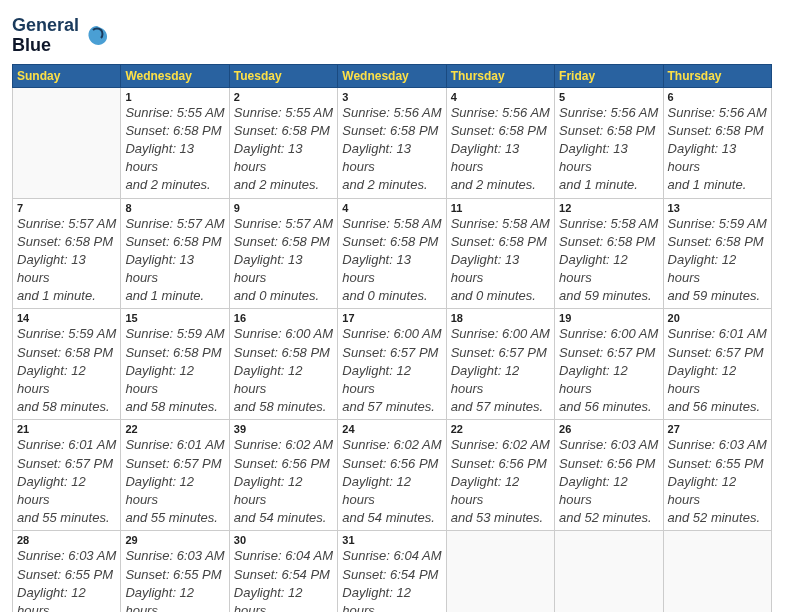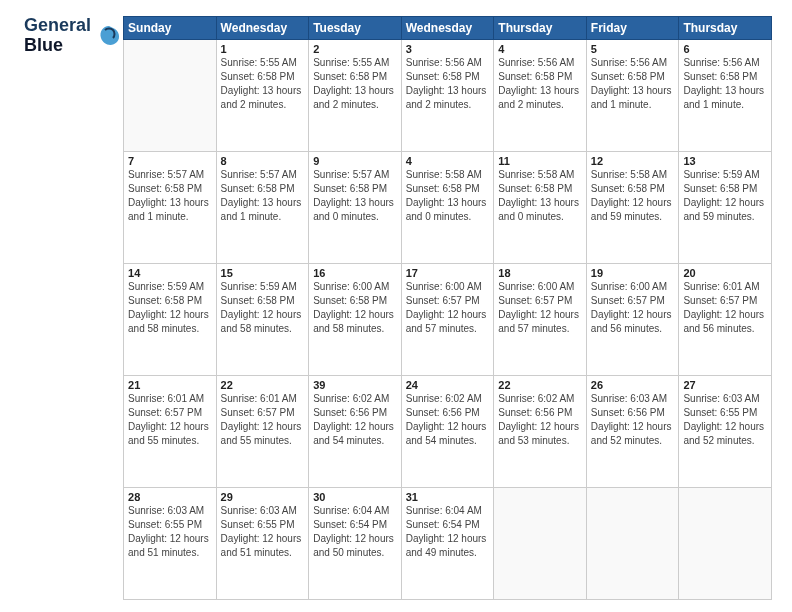--- a/index.html
+++ b/index.html
@@ -6,22 +6,23 @@
     body {
       font-family: Arial, sans-serif;
       background: #fff;
       width: 792px;
       height: 612px;
       overflow: hidden;
     }
     .page {
       width: 792px;
       height: 612px;
-      padding: 16px 20px 12px 24px;
+      padding: 16px 20px 12px 12px;
       display: flex;
+      flex-direction: column;
     }
     .header {
       display: flex;
       justify-content: space-between;
       align-items: flex-start;
       margin-bottom: 8px;
     }
     .logo {
       display: flex;
       align-items: center;
@@ -54,21 +55,21 @@
     }
     .calendar {
       flex: 1;
       border: 1px solid #ccc;
       border-collapse: collapse;
       width: 100%;
       table-layout: fixed;
     }
     .calendar th {
       background: #2962a0;
-      color: #ffffff;
+      color: #fde047;
       font-size: 12px;
       font-weight: bold;
       padding: 4px 4px;
       text-align: left;
       border: 1px solid #1a4a80;
     }
     .calendar td {
       border: 1px solid #ccc;
       vertical-align: top;
       padding: 3px 4px;
@@ -81,23 +82,24 @@
       background: #f9f9f9;
     }
     .day-num {
       font-size: 11px;
       font-weight: bold;
       color: #222;
       margin-bottom: 1px;
       display: block;
     }
     .day-info {
-      font-size: 10px;
+      font-size: 13px;
       color: #444;
       line-height: 1.4;
+      font-style: italic;
     }
   </style>
 </head>
 <body>
 
 <div class="page">
   <div class="header">
     <div class="logo">
       <div>
         <div style="display:flex;align-items:center;">

